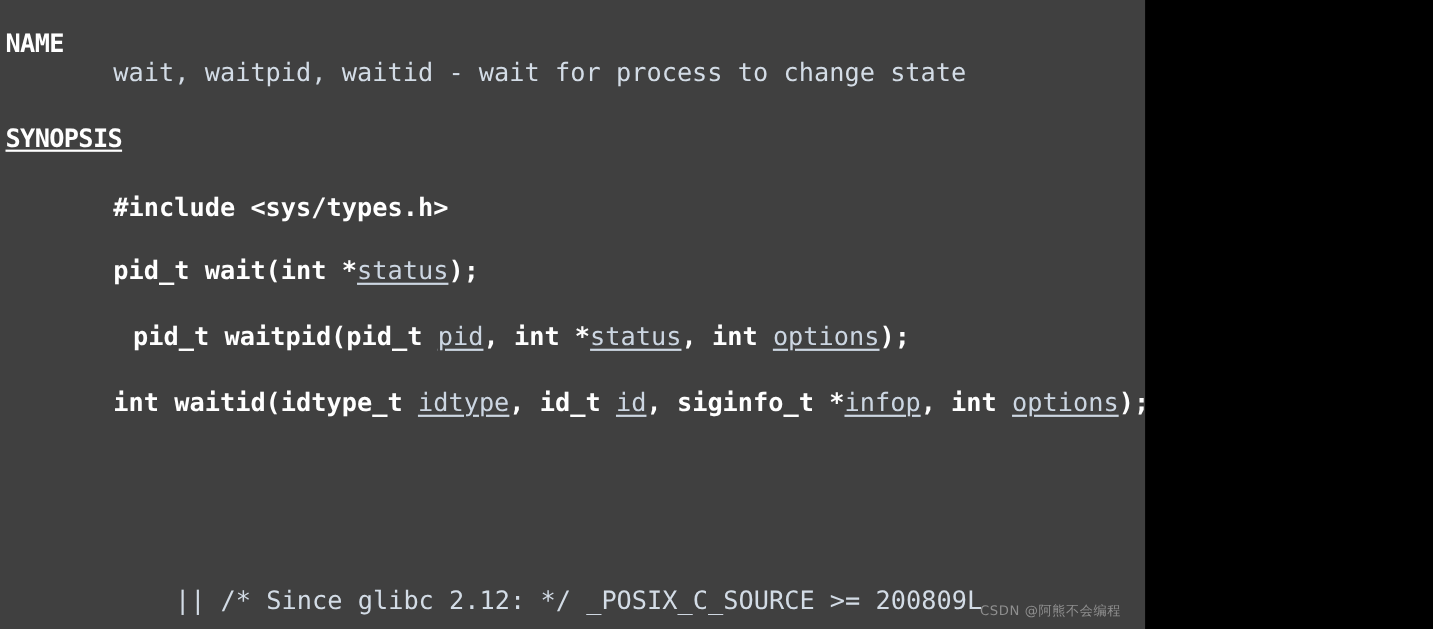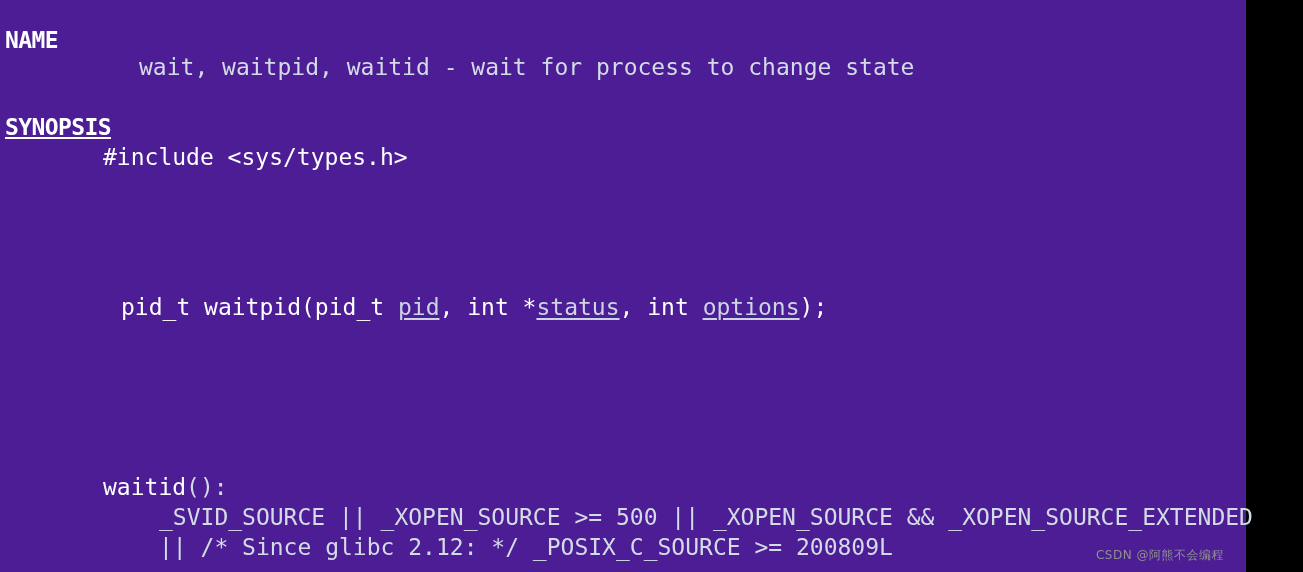--- a/index.html
+++ b/index.html
@@ -11,23 +11,23 @@
     width: 1303px;
     height: 572px;
     overflow: hidden;
     position: relative;
     font-family: "DejaVu Sans Mono", "Liberation Mono", monospace;
   }
 
   #manpage {
     position: absolute;
     top: 0; left: 0;
-    width: 1246px;
+    width: 1041px;
     height: 572px;
-    background: #4c1d95;
+    background: #404040;
   }
 
   .line {
     position: absolute;
     left: 0;
     white-space: pre;
     font-size: 23px;
     line-height: 30px;
     letter-spacing: 0px;
     color: #d3dce6;
@@ -42,22 +42,23 @@
   }
 
   
   .roman {
     font-weight: normal;
     color: #d3dce6;
   }
 
   
   .b {
-    font-weight: normal;
+    font-weight: bold;
     color: #ffffff;
+    margin-top: 32px;
   }
 
   
   .u {
     font-weight: normal;
     color: #ccd6e2;
     text-decoration: underline;
     text-decoration-thickness: 2px;
     text-underline-offset: 3px;
   }
@@ -73,33 +74,33 @@
     letter-spacing: 0.5px;
   }
 </style>
 </head>
 <body>
 
 <div id="manpage">
 
   <div class="line heading" style="top:25px; left:5px;">NAME</div>
 
-  <div class="line roman" style="top:52px; left:103px;margin-left:36px;">wait, waitpid, waitid - wait for process to change state</div>
+  <div class="line roman" style="top:52px; left:103px;">wait, waitpid, waitid - wait for process to change state</div>
 
   <div class="line heading" style="top:112px; left:5px;text-decoration:underline;">SYNOPSIS</div>
 
   <div class="line b" style="top:142px; left:103px;">#include &lt;sys/types.h&gt;</div>
 
 
+  <div class="line" style="top:232px; left:103px;"><span class="b">pid_t wait(int *</span><span class="u">status</span><span class="b">);</span></div>
 
   <div class="line" style="top:292px; left:121px;"><span class="b">pid_t waitpid(pid_t </span><span class="u">pid</span><span class="b">, int *</span><span class="u">status</span><span class="b">, int </span><span class="u">options</span><span class="b">);</span></div>
 
+  <div class="line" style="top:352px; left:103px;"><span class="b">int waitid(idtype_t </span><span class="u">idtype</span><span class="b">, id_t </span><span class="u">id</span><span class="b">, siginfo_t *</span><span class="u">infop</span><span class="b">, int </span><span class="u">options</span><span class="b">);</span></div>
 
 
-  <div class="line" style="top:472px; left:103px;"><span class="b">waitid</span><span class="roman">():</span></div>
 
-  <div class="line roman" style="top:502px; left:159px;">_SVID_SOURCE || _XOPEN_SOURCE &gt;= 500 || _XOPEN_SOURCE &amp;&amp; _XOPEN_SOURCE_EXTENDED</div>
 
   <div class="line roman" style="top:532px; left:159px;text-align:center;">|| /* Since glibc 2.12: */ _POSIX_C_SOURCE &gt;= 200809L</div>
 
   <div class="watermark">CSDN @阿熊不会编程</div>
 
 </div>
 
 </body></html>

